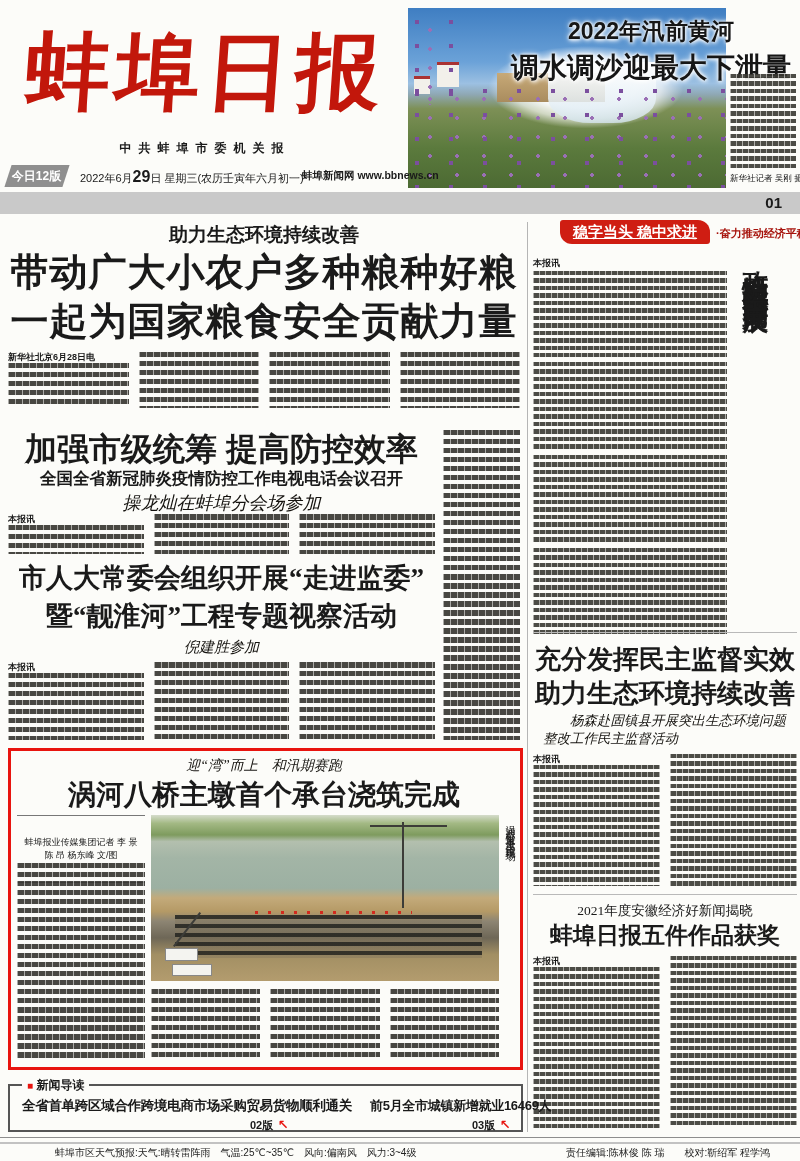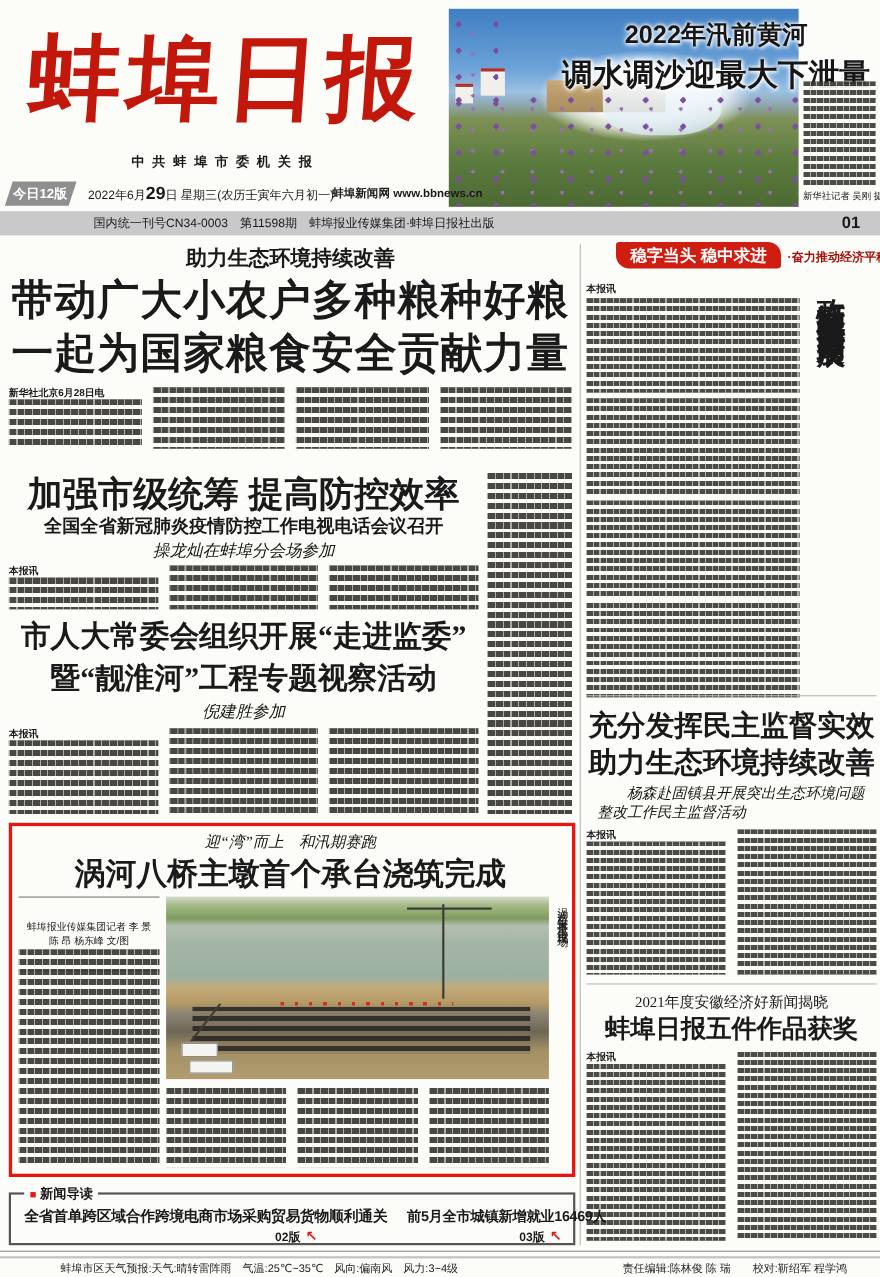--- a/index.html
+++ b/index.html
@@ -121,21 +121,20 @@
 
 <div class="abs edition-badge" style="left:8px;top:165px;width:58px;height:22px;">
   <span>今日12版</span>
 </div>
 <div class="abs" style="left:80px;top:168px;font-size:11px;white-space:nowrap;">
   <span>2022年6月</span><span style="font-size:16px;font-weight:900;">29</span><span>日 星期三(农历壬寅年六月初一)</span>
 </div>
 <div class="abs" style="left:302px;top:169px;font-size:10.5px;font-weight:600;white-space:nowrap;">蚌埠新闻网 www.bbnews.cn</div>
 
 <div class="abs band" style="left:0;top:192px;width:800px;height:22px;">
-  <div class="abs" style="left:85px;top:0;line-height:22px;font-size:11px;white-space:nowrap;">国内统一刊号CN34-0003　第11598期　蚌埠报业传媒集团·蚌埠日报社出版</div>
   <div class="abs" style="right:18px;top:0;line-height:22px;font-size:15px;font-weight:900;">01</div>
 </div>
 
 <div class="abs" style="left:527px;top:222px;width:1px;height:910px;background:#b5b5b5;"></div>
 
 <div class="abs ctr" style="left:8px;top:222px;width:512px;font-size:19px;font-weight:700;">助力生态环境持续改善</div>
 <div class="abs ctr" style="left:8px;top:247px;width:512px;font-size:38px;font-weight:900;letter-spacing:1px;white-space:nowrap;">带动广大小农户多种粮种好粮</div>
 <div class="abs ctr" style="left:8px;top:296px;width:512px;font-size:38px;font-weight:900;letter-spacing:1px;white-space:nowrap;">一起为国家粮食安全贡献力量</div>
 <div class="abs cols" style="left:8px;top:352px;width:512px;height:56px;">
   <div class="col">
@@ -150,21 +149,21 @@
     </div>
   <div class="col">
       <div class="tx" style="flex:1;"></div>
     </div>
 </div>
 
 <div class="abs tx" style="left:443px;top:430px;width:77px;height:310px;"></div>
 
 <div class="abs ctr" style="left:8px;top:428px;width:427px;font-size:32px;font-weight:900;white-space:nowrap;">加强市级统筹 提高防控效率</div>
 <div class="abs ctr ser" style="left:8px;top:468px;width:427px;font-size:16.5px;font-weight:700;white-space:nowrap;">全国全省新冠肺炎疫情防控工作电视电话会议召开</div>
-<div class="abs ctr ser scriptline" style="left:8px;top:491px;width:427px;font-size:15px;">操龙灿在蚌埠分会场参加</div>
+<div class="abs ctr ser scriptline" style="left:8px;top:491px;width:427px;font-size:18px;">操龙灿在蚌埠分会场参加</div>
 <div class="abs cols" style="left:8px;top:514px;width:427px;height:40px;">
   <div class="col">
     <span class="lead-in">本报讯</span>
     <div class="tx" style="flex:1;"></div>
   </div>
   <div class="col">
       <div class="tx" style="flex:1;"></div>
     </div>
   <div class="col">
       <div class="tx" style="flex:1;"></div>
@@ -213,21 +212,21 @@
       </div>
     <div class="col">
         <div class="tx" style="flex:1;"></div>
       </div>
     <div class="col">
         <div class="tx" style="flex:1;"></div>
       </div>
   </div>
 </div>
 
-<div class="abs badge-red" style="left:560px;top:220px;width:150px;height:24px;">
+<div class="abs badge-red" style="left:560px;top:220px;width:150px;height:24px;text-decoration:underline;">
   <span>稳字当头 稳中求进</span>
 </div>
 <div class="abs badge-tail" style="left:716px;top:226px;white-space:nowrap;">·奋力推动经济平稳健康发展</div>
 
 <div class="abs" style="left:533px;top:252px;width:194px;height:374px;">
   <span class="lead-in">本报讯</span>
   <div class="tx-f" style="height:86px;margin-top:1px;"></div>
   <div class="tx-f" style="height:88px;margin-top:5px;"></div>
   <div class="tx-f" style="height:88px;margin-top:5px;"></div>
   <div class="tx-f" style="height:86px;margin-top:5px;"></div>

